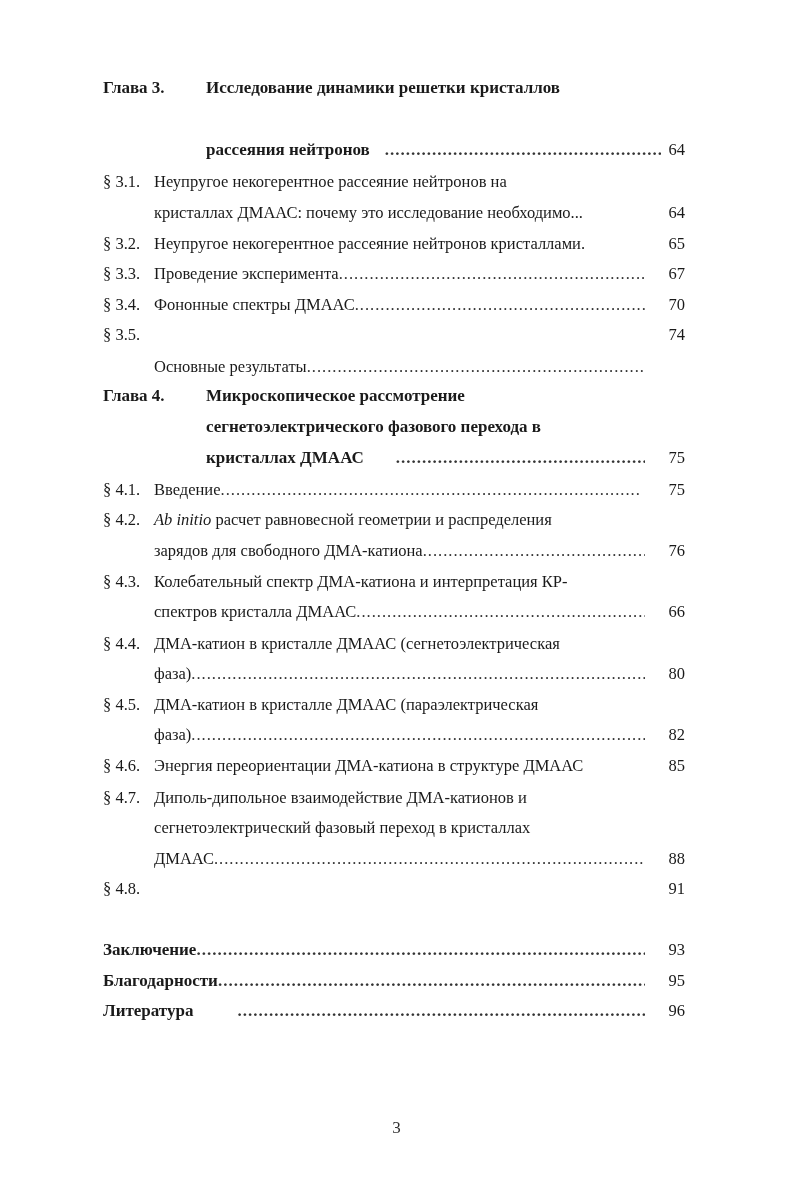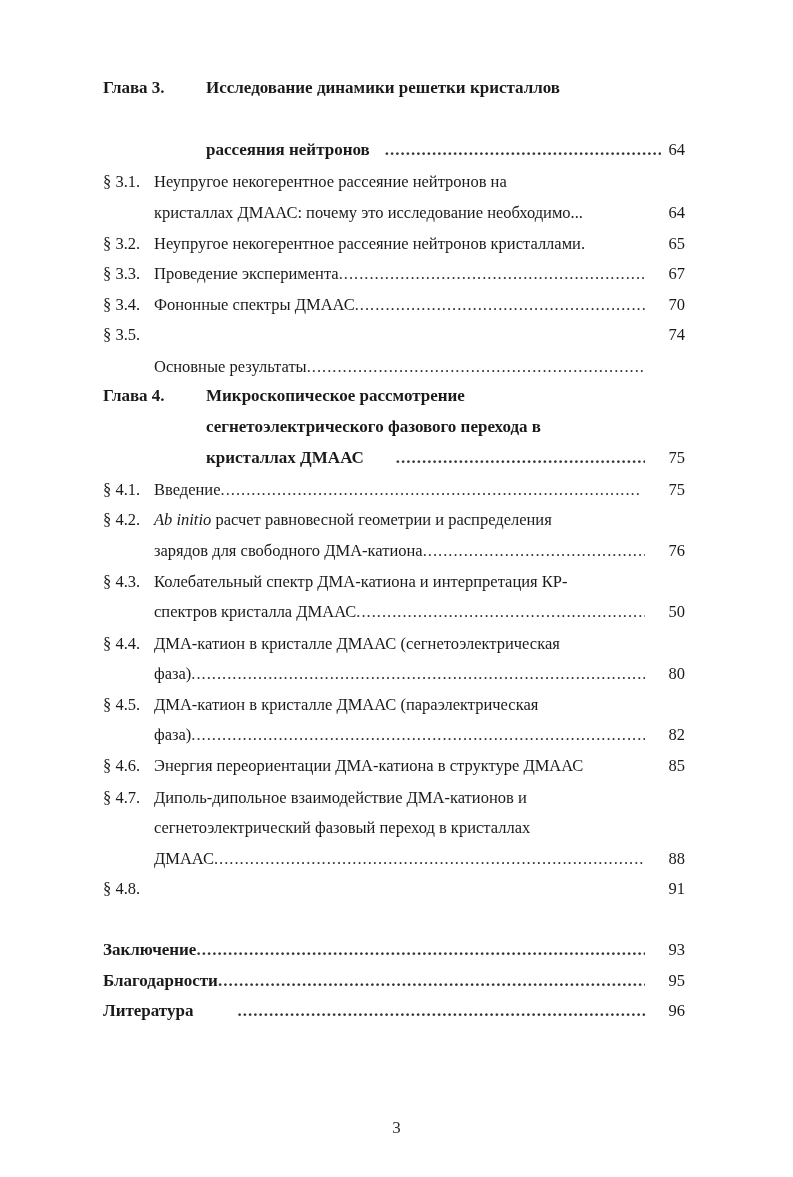--- a/index.html
+++ b/index.html
@@ -121,21 +121,21 @@
 
   <div class="row" style="top:568px">
     <span class="sec-num">§ 4.3.</span>
     <span class="sec-text">Колебательный спектр ДМА-катиона и интерпретация КР-</span>
   </div>
   <div class="row" style="top:598px">
     <div class="lead" style="left:51px; right:40px;">
       <span class="t">спектров кристалла ДМААС</span>
       <span class="dots"></span>
     </div>
-    <span class="pg">50</span>
+    <span class="pg">66</span>
   </div>
 
   <div class="row" style="top:630px">
     <span class="sec-num">§ 4.4.</span>
     <span class="sec-text">ДМА-катион в кристалле ДМААС (сегнетоэлектрическая</span>
   </div>
   <div class="row" style="top:660px">
     <div class="lead" style="left:51px; right:40px;">
       <span class="t">фаза)</span>
       <span class="dots"></span>

